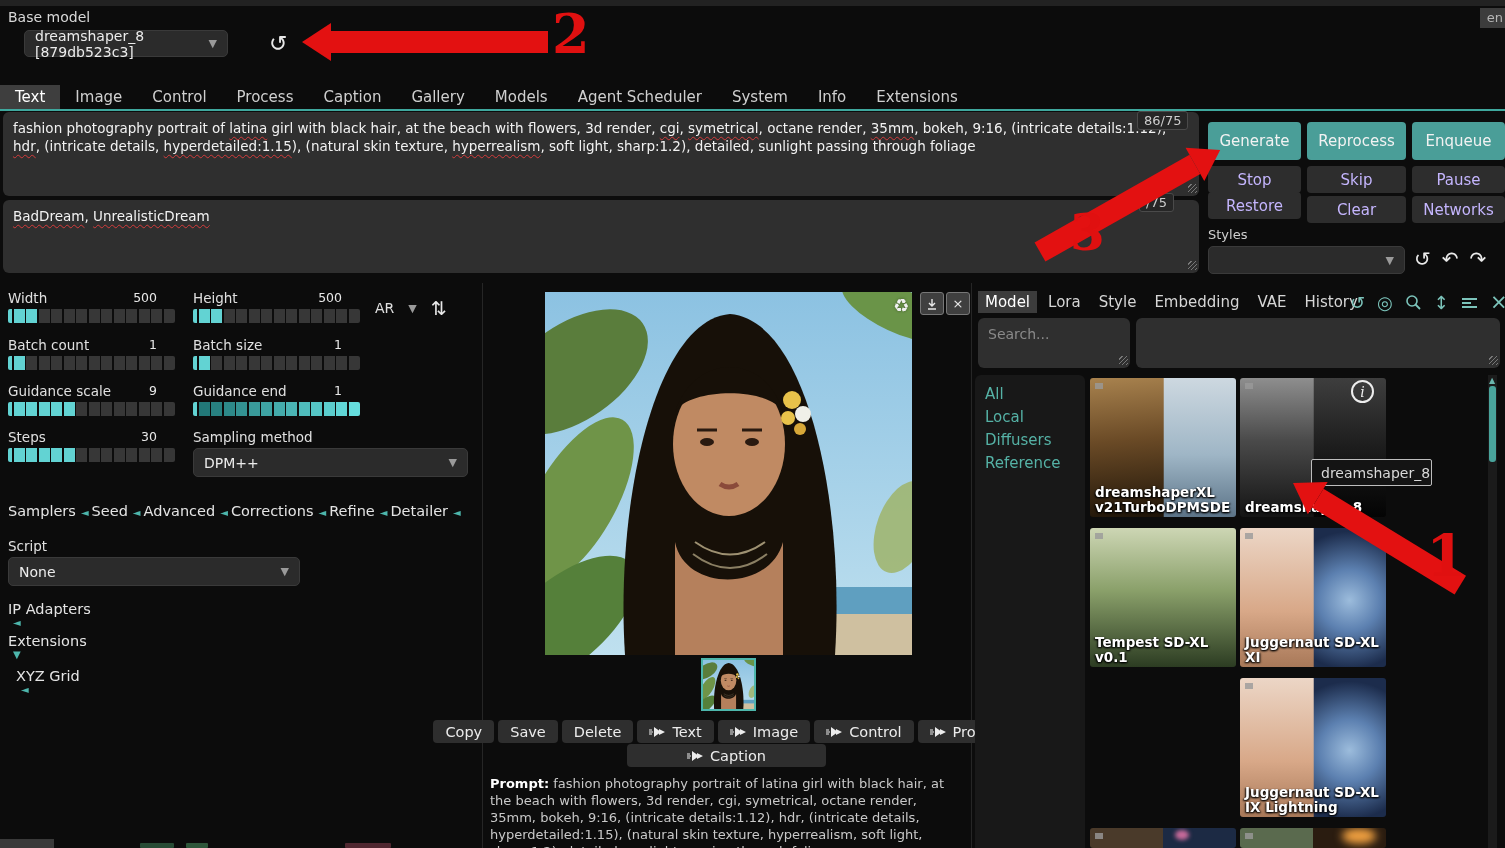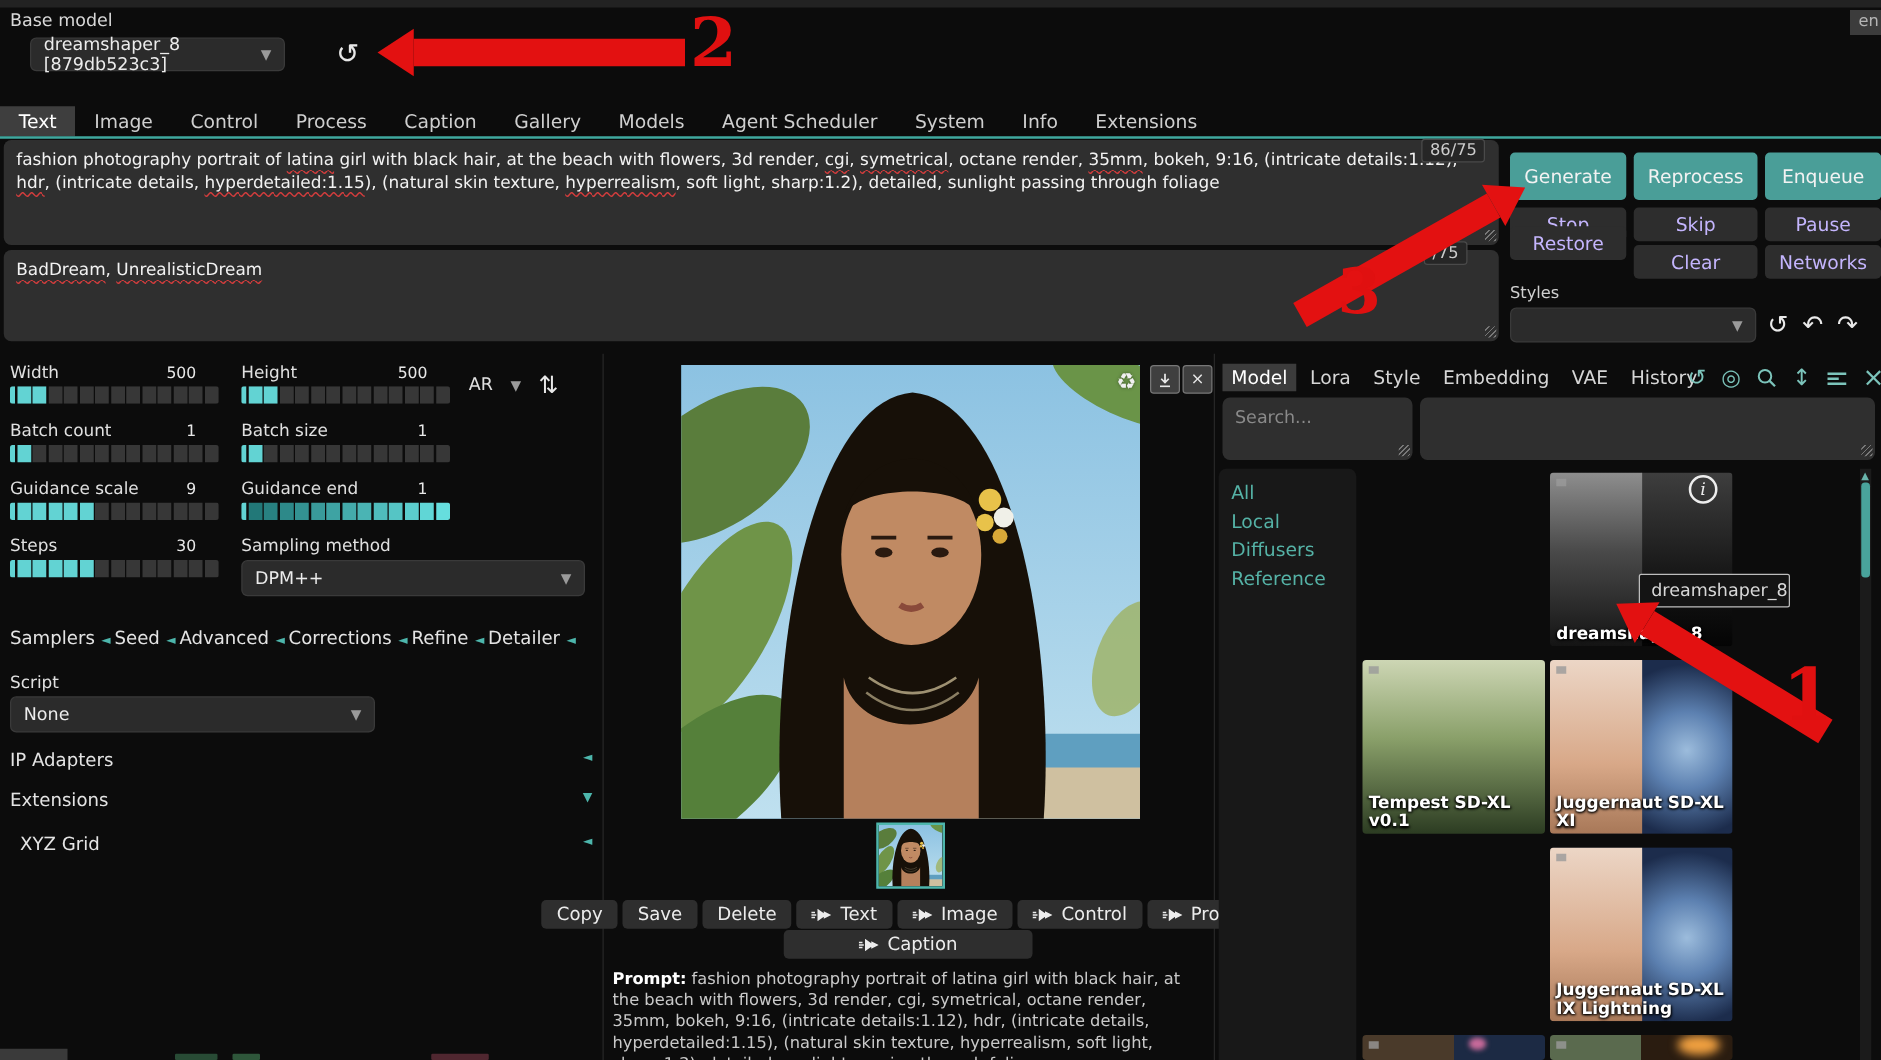--- a/index.html
+++ b/index.html
@@ -58,21 +58,21 @@
   .pval { font-size:12.5px; color:#e8e8e8; }
   .slider { position:absolute; height:14px; display:flex; gap:1.5px; border-radius:2px; overflow:hidden; }
   .slider::before { content:""; width:4px; background:#62d3d3; flex:none; }
   .slider .seg { flex:1; background:#373737; }
   .slider .seg.fill { background:#62d3d3; }
   .ar-row { left:375px; top:297px; display:flex; align-items:center; gap:14px; color:#e0e0e0; font-size:14px; }
   .ar-row .caret { color:#9a9a9a; font-size:11px; }
   .swap-icon { font-size:19px; color:#e8e8e8; }
   .acc-row { left:8px; top:503px; display:flex; gap:3px; font-size:14.5px; color:#e4e4e4; align-items:center; }
   .tri { color:#4db6ac; font-size:10px; margin-left:5px; }
-  .sec-row { position:absolute; left:8px; width:466px; display:flex; justify-content:space-between; font-size:14.5px; color:#e4e4e4; }
+  .sec-row { position:absolute; left:8px; width:466px; display:flex; justify-content:space-between; font-size:14.5px; color:#e4e4e4;flex-direction:column; }
   .divider-v { position:absolute; width:1px; background:#262626; }
 
   
   .viewer-img { left:545px; top:292px; width:367px; height:363px; background:#6fa7c5; }
   .img-overlay-icon { left:893px; top:295px; color:#f0f0f0; font-size:18px; z-index:5; text-shadow:0 0 3px rgba(0,0,0,.4); }
   .mini-btn { position:absolute; width:24px; height:23px; background:#3f3f3f; border:1px solid #777; border-radius:3px; display:flex; align-items:center; justify-content:center; color:#e8e8e8; font-size:13px; }
   .thumb { left:701px; top:658px; width:55px; height:53px; border:2px solid #4db6ac; }
   .gal-row { position:absolute; display:flex; gap:4px; justify-content:center; }
   .gal-btn { background:#2e2e2e; border-radius:4px; height:23px; padding:0 12px; display:flex; align-items:center; gap:7px; font-size:14.5px; color:#ececec; cursor:pointer; }
   .tr-arrow { display:inline-flex; }
@@ -198,21 +198,21 @@
     <div class="a-head-r"></div>
   </div>
   <div class="rednum" style="left:1070px; top:203px; font-size:50px;">3</div>
 
   <div class="abs btn teal" style="left:1208px; top:122px; width:93px; height:38px;">Generate</div>
   <div class="abs btn teal" style="left:1307px; top:122px; width:99px; height:38px;">Reprocess</div>
   <div class="abs btn teal" style="left:1412px; top:122px; width:93px; height:38px;">Enqueue</div>
   <div class="abs btn dark" style="left:1208px; top:166px; width:93px; height:27px;">Stop</div>
   <div class="abs btn dark" style="left:1307px; top:166px; width:99px; height:27px;">Skip</div>
   <div class="abs btn dark" style="left:1412px; top:166px; width:93px; height:27px;">Pause</div>
-  <div class="abs btn dark" style="left:1208px; top:181px; width:93px; height:27px;">Restore</div>
+  <div class="abs btn dark" style="left:1208px; top:192px; width:93px; height:27px;">Restore</div>
   <div class="abs btn dark" style="left:1307px; top:196px; width:99px; height:27px;">Clear</div>
   <div class="abs btn dark" style="left:1412px; top:196px; width:93px; height:27px;">Networks</div>
 
   <div class="abs styles-label">Styles</div>
   <div class="abs select styles-select">
     <span></span>
       <span class="caret">▼</span>
   </div>
   <div class="abs hist-icons">
     <span>↺</span>
@@ -517,20 +517,24 @@
   <div class="abs textbox ndesc"></div>
   <div class="rz" style="left:1489px; top:356px;"></div>
 
   <div class="abs catlist">
     <div class="cat">All</div>
     <div class="cat">Local</div>
     <div class="cat">Diffusers</div>
     <div class="cat">Reference</div>
   </div>
 
+  <div class="card c1" style="left:1090px; top:378px;">
+    <div class="dot"></div>
+    <div class="clabel">dreamshaperXL v21TurboDPMSDE</div>
+  </div>
   <div class="card c2" style="left:1240px; top:378px;">
     <div class="dot"></div>
     <div class="clabel">dreamshaper_8</div>
   </div>
   <div class="abs info-badge">i</div>
   <div class="card c3" style="left:1090px; top:528px;">
     <div class="dot"></div>
     <div class="clabel">Tempest SD-XL v0.1</div>
   </div>
   <div class="card c4" style="left:1240px; top:528px;">

